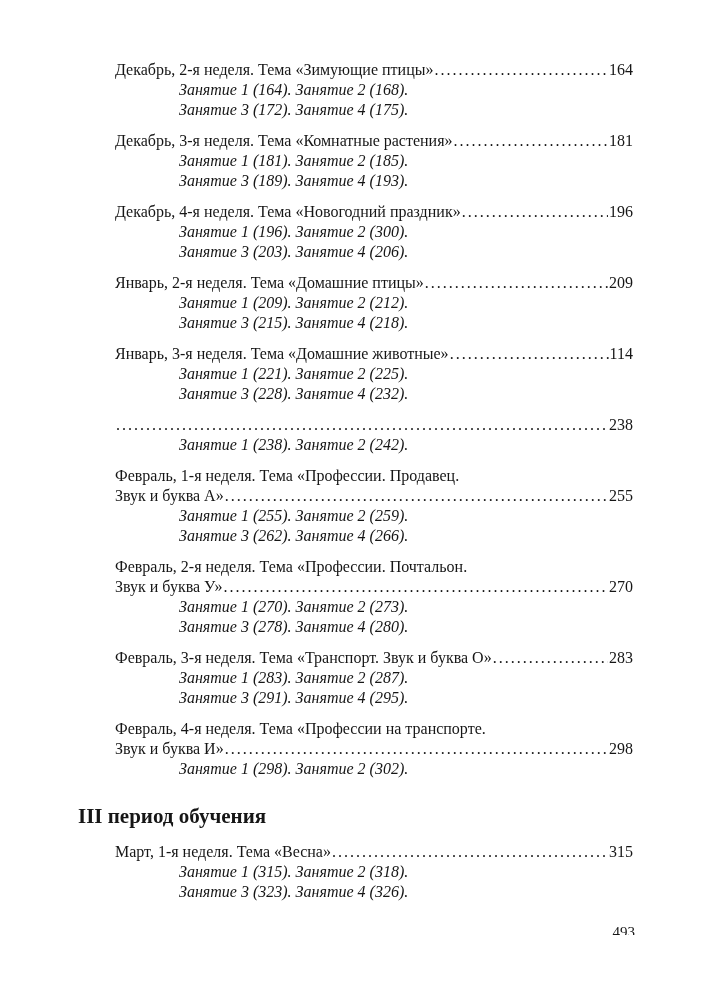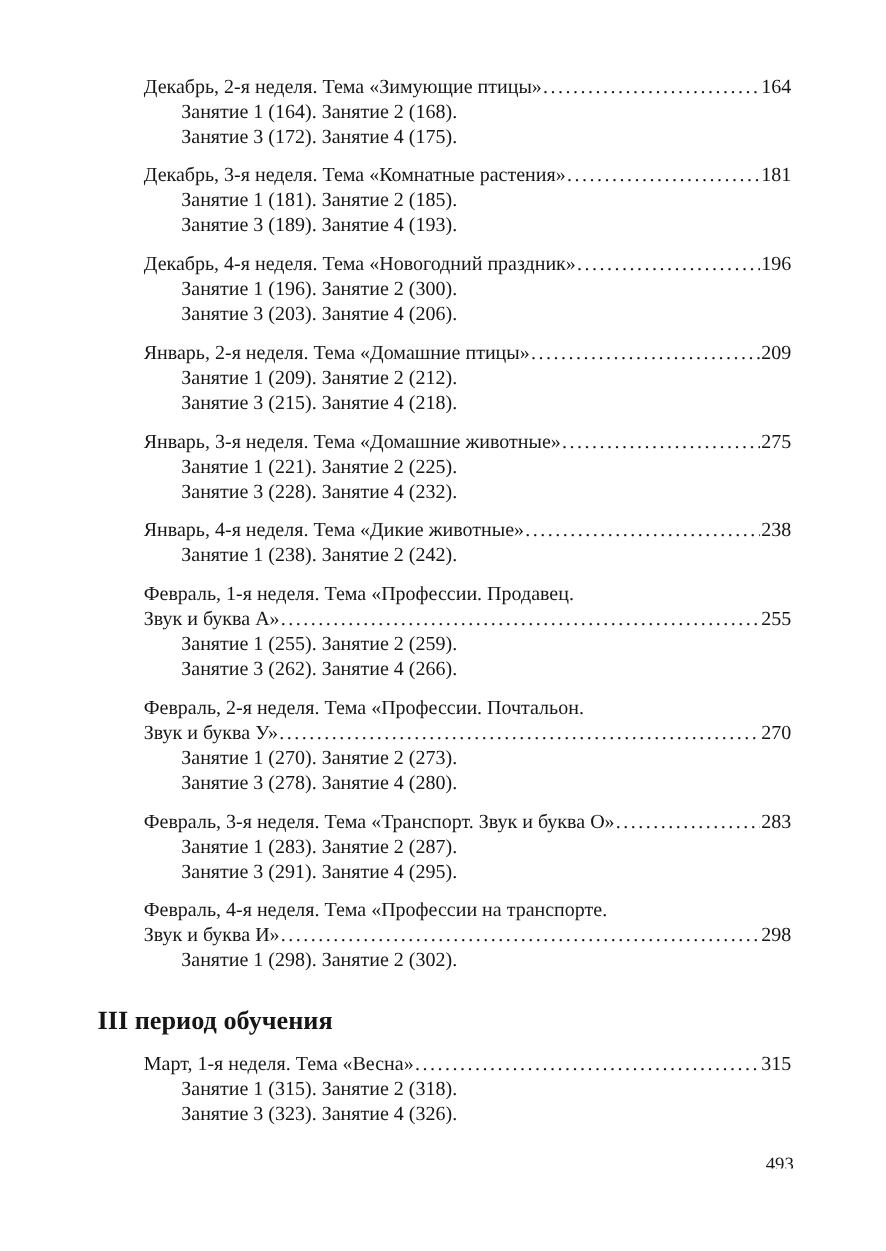--- a/index.html
+++ b/index.html
@@ -48,21 +48,22 @@
   }
   .dots::after {
     content: "..........................................................................................................................................................";
     letter-spacing: 2px;
   }
   .pagenum {
     flex: 0 0 auto;
     white-space: nowrap;
   }
   .session {
-    margin-left: 30px;
+    font-style: italic;
+    margin-left: 64px;
     white-space: nowrap;
   }
   .section-heading {
     font-weight: bold;
     font-size: 21px;
     margin: 27px 0 16px 0;
   }
   .folio {
     position: absolute;
     top: 922px;
@@ -108,28 +109,27 @@
           <span class="dots"></span>
           <span class="pagenum">209</span>
         </div>
         <div class="session">Занятие 1 (209). Занятие 2 (212).</div>
         <div class="session">Занятие 3 (215). Занятие 4 (218).</div>
       </div>
       <div class="entry">
         <div class="title-line">
           <span class="title-text">Январь, 3-я неделя. Тема «Домашние животные»</span>
           <span class="dots"></span>
-          <span class="pagenum">275</span>
+          <span class="pagenum">114</span>
         </div>
         <div class="session">Занятие 1 (221). Занятие 2 (225).</div>
         <div class="session">Занятие 3 (228). Занятие 4 (232).</div>
       </div>
       <div class="entry">
         <div class="title-line">
-          <span class="title-text">Январь, 4-я неделя. Тема «Дикие животные»</span>
           <span class="dots"></span>
           <span class="pagenum">238</span>
         </div>
         <div class="session">Занятие 1 (238). Занятие 2 (242).</div>
       </div>
       <div class="entry">
         <div class="title-cont">Февраль, 1-я неделя. Тема «Профессии. Продавец.</div>
         <div class="title-line">
           <span class="title-text">Звук и буква А»</span>
           <span class="dots"></span>

